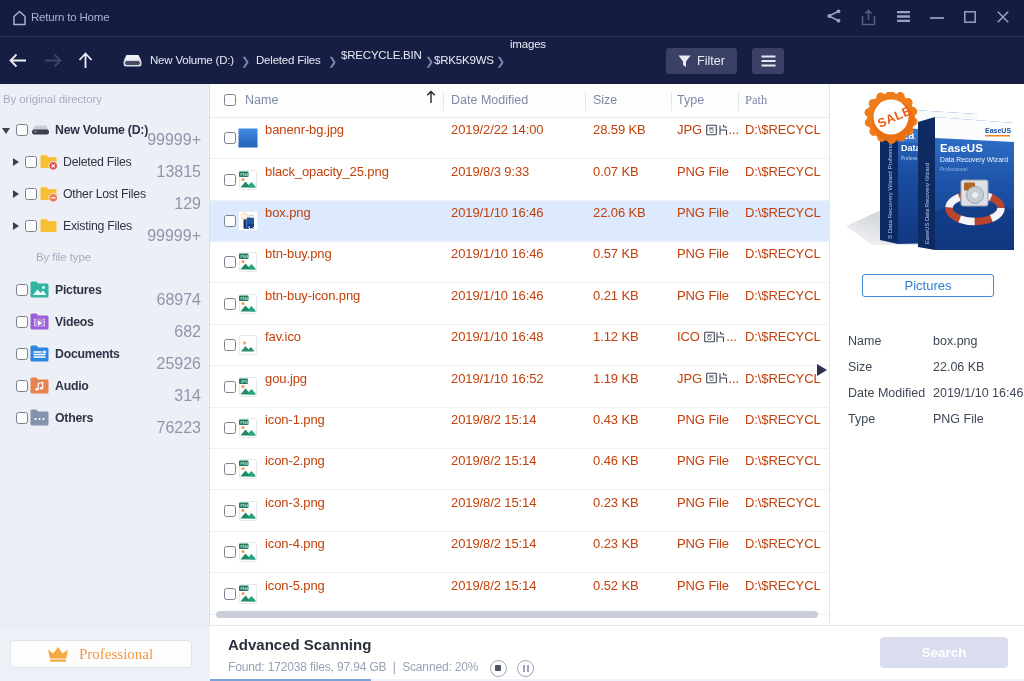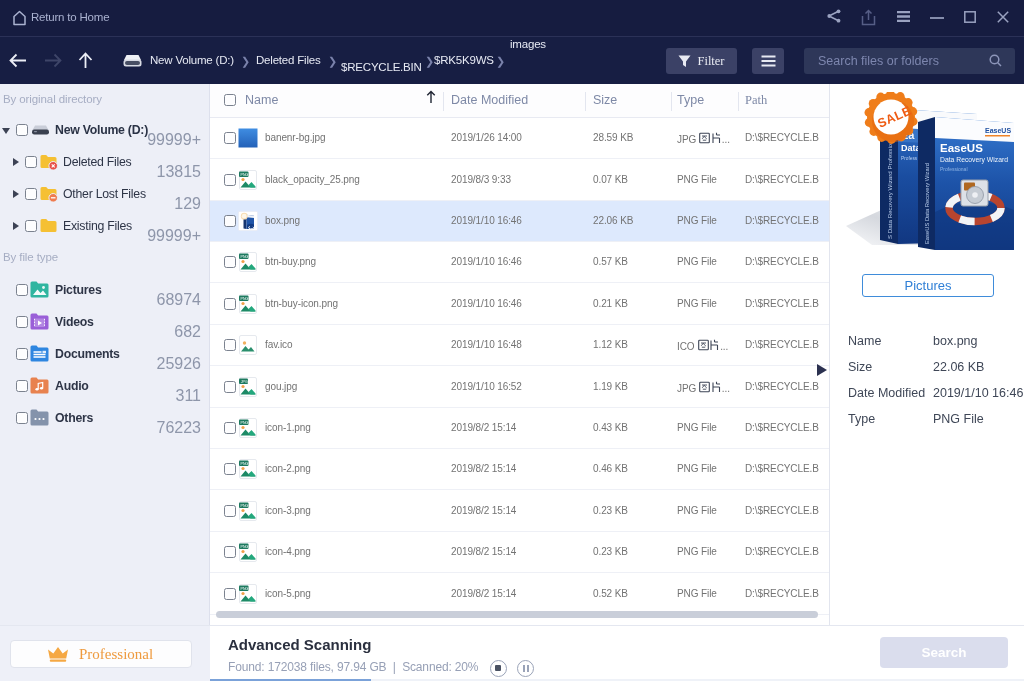--- a/index.html
+++ b/index.html
@@ -33,21 +33,21 @@
 
 
 #tablearea { left:210px; top:84px; width:619px; height:541px; background:#fff; }
 #thead { position:absolute; left:0; top:0; width:619px; height:34px; background:#fdfdfe; border-bottom:1px solid #e8eaf2; }
 .hcell { position:absolute; top:9px; font-size:12.5px; color:#7e89a6; }
 .hdiv { position:absolute; top:8px; height:19px; width:1px; background:#e3e6ef; }
 .trow { position:absolute; left:0; width:619px; height:41px; border-bottom:1px solid #eef0f6; }
 .trow.sel { background:#dde9fd; }
 .trow .cb { left:14px; top:14px; }
 .trow .ficon { position:absolute; left:28px; top:10px; width:20px; height:20px; }
-.tcell { position:absolute; top:14px; font-size:10px; letter-spacing:-0.1px; color:#737373; white-space:nowrap; }
+.tcell { position:absolute; top:4px; font-size:13px; letter-spacing:-0.1px; color:#c2410c; white-space:nowrap; }
 .c-name { left:55px; }
 .c-date { left:241px; }
 .c-size { left:383px; }
 .c-type { left:467px; }
 .c-path { left:535px; overflow:hidden; width:76px; }
 #hscroll { position:absolute; left:6px; top:527px; width:602px; height:7px; border-radius:4px; background:#c9ced9; }
 
 
 #rpanel { left:829px; top:84px; width:195px; height:541px; background:#fff; border-left:1px solid #e2e5ee; }
 #collapse { left:817px; top:364px; width:0; height:0; border-top:6.5px solid transparent; border-bottom:6.5px solid transparent; border-left:10px solid #2b3150; }
@@ -110,49 +110,42 @@
   </svg>
   <svg class="abs" style="left:123px; top:17px;" width="19" height="14" viewBox="0 0 19 14">
     <path d="M3.5 1 L15.5 1 L18 6 L1 6 Z" fill="#eef0f5"></path>
     <rect x="0.5" y="5.5" width="18" height="7" rx="2.5" fill="#d8dbe4"></rect>
     <rect x="2" y="7" width="15" height="4" rx="2" fill="#474e63"></rect>
   </svg>
   <div class="abs crumb" style="left:150px; top:17px;">New Volume (D:)</div>
   <div class="abs crumb-sep" style="left:241px; top:18px;">❯</div>
   <div class="abs crumb" style="left:256px; top:17px;">Deleted Files</div>
   <div class="abs crumb-sep" style="left:328px; top:18px;">❯</div>
-  <div class="abs crumb" style="left:341px; top:24px;">$RECYCLE.BIN</div>
+  <div class="abs crumb" style="left:341px; top:12px;">$RECYCLE.BIN</div>
   <div class="abs crumb-sep" style="left:425px; top:18px;">❯</div>
   <div class="abs crumb" style="left:434px; top:17px;">$RK5K9WS</div>
   <div class="abs crumb-sep" style="left:496px; top:18px;">❯</div>
   <div class="abs crumb" style="left:510px; top:1px;">images</div>
 
-  <div class="abs tbtn" style="left:666px; top:11px; width:71px; height:26px;font-family:Liberation Serif, serif;">
+  <div class="abs tbtn" style="left:666px; top:11px; width:71px; height:26px;">
     <svg width="13" height="13" viewBox="0 0 13 13" style="margin-right:6px;">
       <path d="M0.5 0.5 H12.5 L8 6.5 V12 L5 10 V6.5 Z" fill="#e8eaf2"></path>
     </svg>
     <span style="color:#e8eaf2; font-size:12.5px;">Filter</span>
   </div>
   <div class="abs tbtn" style="left:752px; top:11px; width:32px; height:26px;">
     <svg width="15" height="12" viewBox="0 0 15 12">
       <path d="M0.5 1.5 H14.5 M0.5 6 H14.5 M0.5 10.5 H14.5" stroke="#e8eaf2" stroke-width="2.2"></path>
     </svg>
   </div>
-  <div class="abs" id="searchbox">
-    <span>Search files or folders</span>
-    <svg style="position:absolute; right:13px; top:6px;" width="13" height="13" viewBox="0 0 13 13">
-      <circle cx="5.5" cy="5.5" r="4.3" fill="none" stroke="#8d96ba" stroke-width="1.5"></circle>
-      <path d="M8.8 8.8 L12 12" stroke="#8d96ba" stroke-width="1.5"></path>
-    </svg>
-  </div>
 </div>
 
 <div class="abs" id="sidebar"></div>
 <div class="side-label" style="top:93px;">By original directory</div>
-<div class="side-label" style="top:251px;">By file type</div>
+<div class="side-label" style="top:251px;margin-left:33px;">By file type</div>
 
 <div class="srow" style="top:114px;">
   <div class="arrow arrow-down" style="left:2px; top:14px;"></div>
   <div class="cb" style="left:16px; top:10px;"></div>
   <svg class="sicon" style="left:32px; top:11px;" width="17" height="10" viewBox="0 0 17 10">
     <path d="M3 0.5 L14 0.5 L16.5 5 L0.5 5 Z" fill="#c9cdd8"></path>
     <rect x="0" y="4.5" width="17" height="5" rx="2.2" fill="#3a404f"></rect>
     <rect x="2" y="6" width="3" height="1.2" rx="0.6" fill="#8a90a0"></rect>
   </svg>
   <div class="txt" style="left:55px; font-weight:bold; color:#2b3346;">New Volume (D:)</div>
@@ -223,21 +216,21 @@
 </div>
 <div class="srow" style="top:370px;">
   <div class="cb" style="left:16px; top:10px;"></div>
   <svg class="sicon" style="left:30px; top:7px;" width="19" height="17" viewBox="0 0 19 17">
     <path d="M0.5 2 a1.5 1.5 0 0 1 1.5-1.5 h4.5 l1.6 2 h9 a1.5 1.5 0 0 1 1.4 1.5 v11 a1.5 1.5 0 0 1 -1.5 1.5 h-15 a1.5 1.5 0 0 1 -1.5-1.5 Z" fill="#e8824f"></path>
     <path d="M8.2 12.2 V6.5 l4.5-1 v5.5" fill="none" stroke="#fff" stroke-width="1.2"></path>
     <ellipse cx="7" cy="12.3" rx="1.6" ry="1.2" fill="#fff"></ellipse>
     <ellipse cx="11.5" cy="11.2" rx="1.6" ry="1.2" fill="#fff"></ellipse>
   </svg>
   <div class="txt" style="left:55px; font-weight:bold;">Audio</div>
-  <div class="cnt">311</div>
+  <div class="cnt">314</div>
 </div>
 <div class="srow" style="top:402px;">
   <div class="cb" style="left:16px; top:10px;"></div>
   <svg class="sicon" style="left:30px; top:7px;" width="19" height="17" viewBox="0 0 19 17">
     <path d="M0.5 2 a1.5 1.5 0 0 1 1.5-1.5 h4.5 l1.6 2 h9 a1.5 1.5 0 0 1 1.4 1.5 v11 a1.5 1.5 0 0 1 -1.5 1.5 h-15 a1.5 1.5 0 0 1 -1.5-1.5 Z" fill="#8493ab"></path>
     <circle cx="5.5" cy="10" r="1.1" fill="#fff"></circle>
     <circle cx="9.5" cy="10" r="1.1" fill="#fff"></circle>
     <circle cx="13.5" cy="10" r="1.1" fill="#fff"></circle>
   </svg>
   <div class="txt" style="left:55px; font-weight:bold;">Others</div>
@@ -265,21 +258,21 @@
   <svg class="ficon" viewBox="0 0 20 20">
         <defs>
           <linearGradient id="bgrad" x1="0" y1="0" x2="0" y2="1">
             <stop offset="0" stop-color="#3f8de2"></stop>
             <stop offset="1" stop-color="#2361b8"></stop>
           </linearGradient>
         </defs>
         <rect x="0.5" y="0.5" width="19" height="19" fill="url(#bgrad)"></rect>
       </svg>
   <div class="tcell c-name">banenr-bg.jpg</div>
-  <div class="tcell c-date">2019/1/26 14:00</div>
+  <div class="tcell c-date">2019/2/22 14:00</div>
   <div class="tcell c-size">28.59 KB</div>
   <div class="tcell c-type">JPG <svg style="vertical-align:-1.5px; margin:0 0.5px;" width="11" height="12" viewBox="0 0 11 12">
           <rect x="0.7" y="1.2" width="9.6" height="9.6" rx="0.8" fill="none" stroke="#3c4455" stroke-width="1.1"></rect>
           <path d="M3 4 H8 M5.5 4 L3.2 6.8 M5.3 4.6 L7.8 7 M3.8 8.2 H7.2" stroke="#3c4455" stroke-width="0.9" fill="none"></path>
         </svg><svg style="vertical-align:-1.5px; margin:0 1px 0 0;" width="10" height="12" viewBox="0 0 10 12">
           <path d="M2 1.5 V11 M2 6 H8.5 M8.5 6 V11 M5.5 0.8 V3 M5.5 3 H9" stroke="#3c4455" stroke-width="1.1" fill="none"></path>
         </svg>...</div>
   <div class="tcell c-path">D:\$RECYCLE.B</div>
 </div>
 <div class="trow" style="top:75.6px;">

